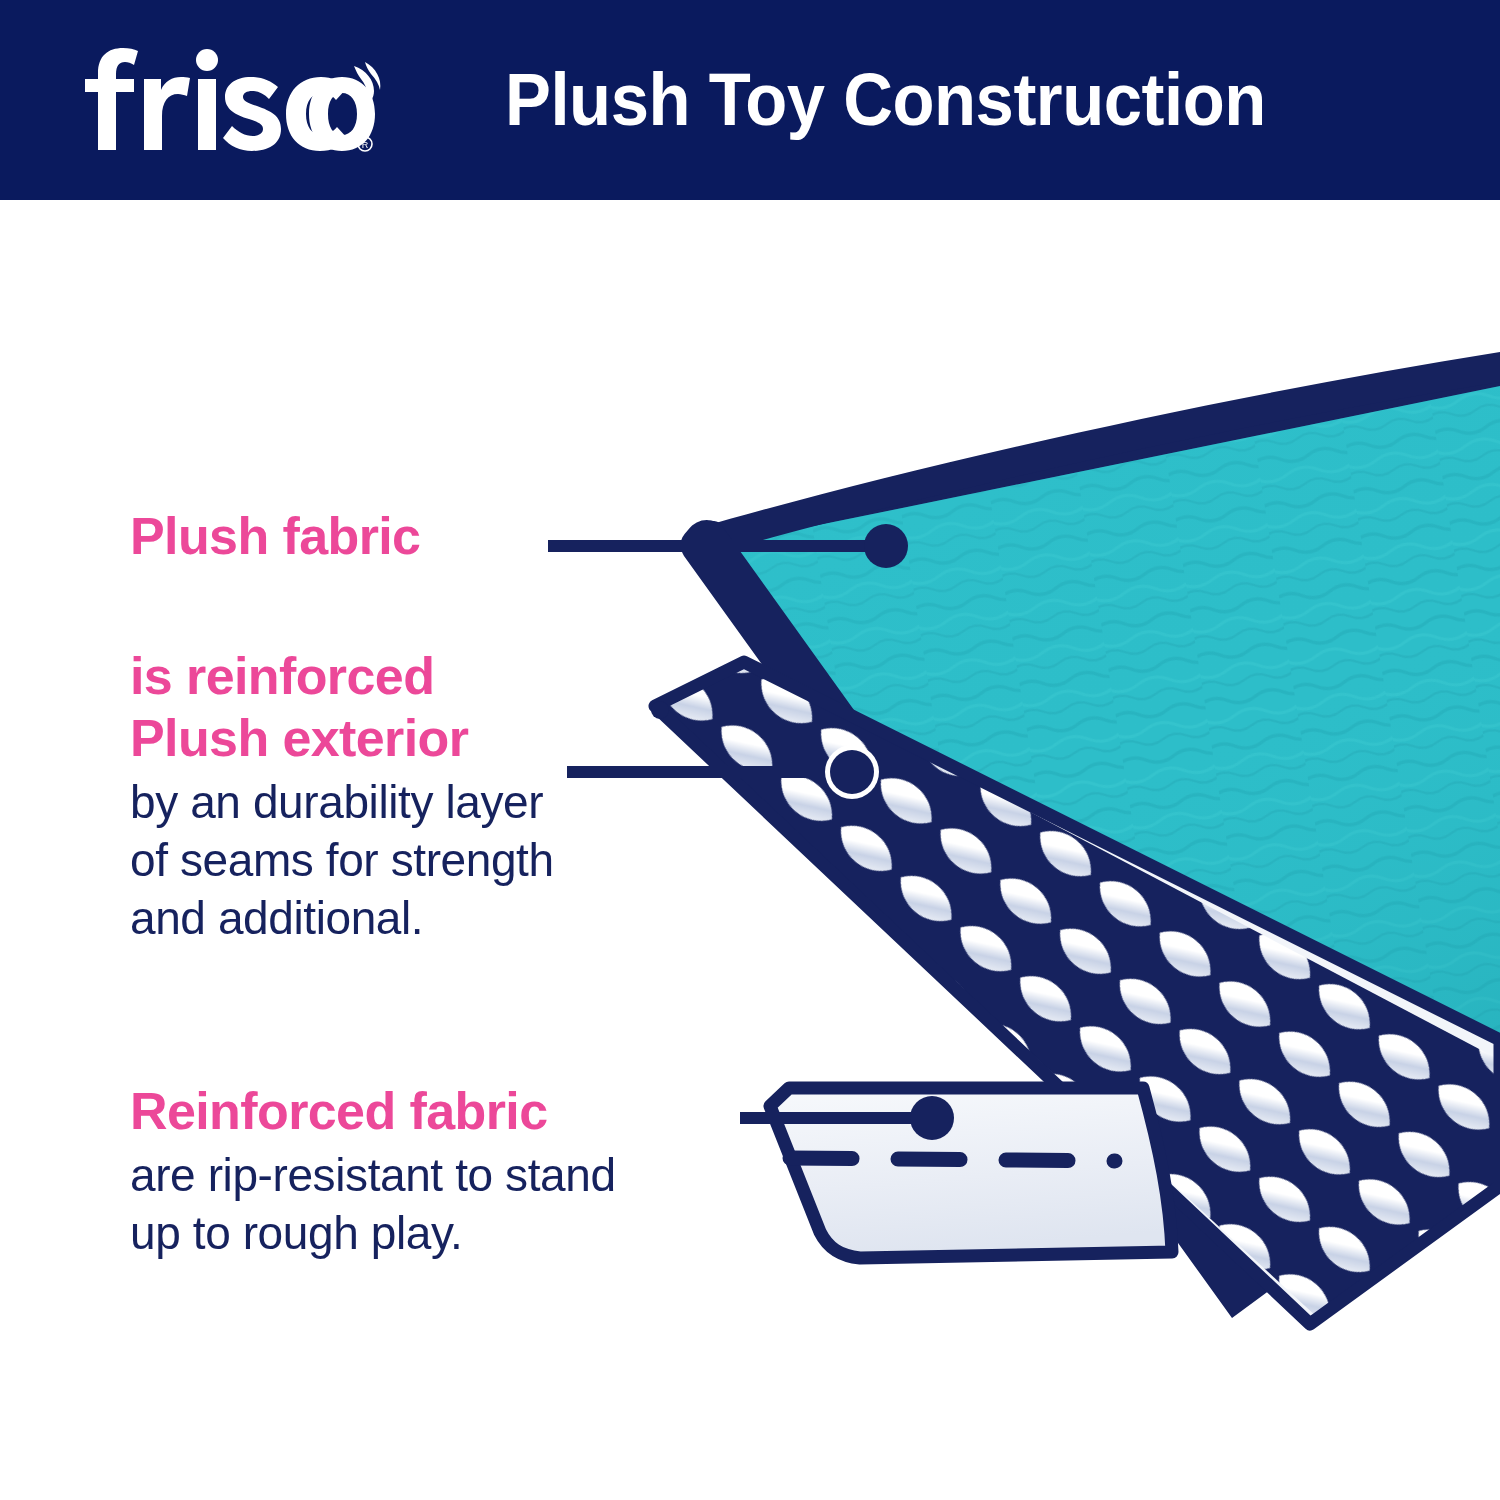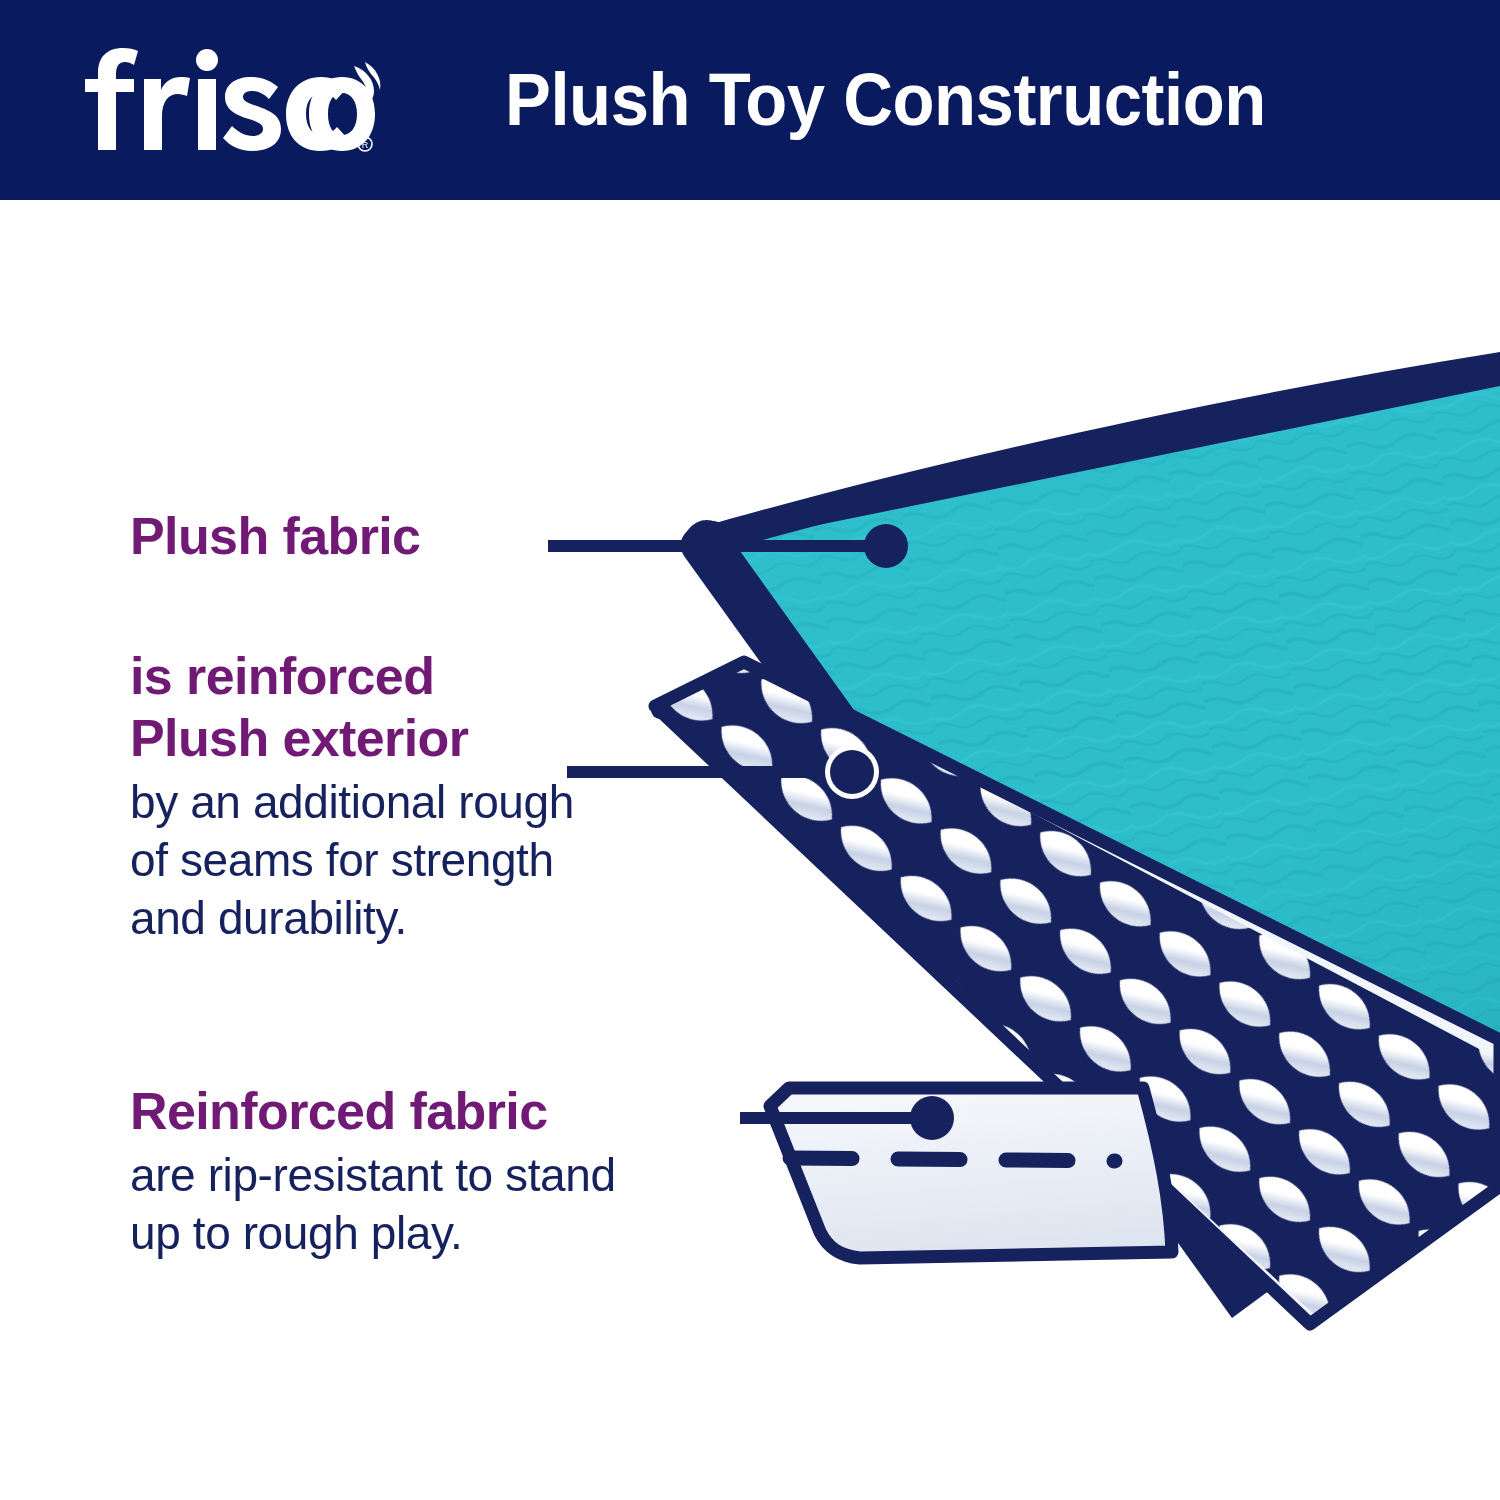--- a/index.html
+++ b/index.html
@@ -35,21 +35,21 @@
     transform:scaleX(0.93);
     transform-origin:left center;
     white-space:nowrap;
   }
 
   
   .labels{position:absolute;left:0;top:0;width:1500px;height:1500px;pointer-events:none;}
   .label-block{position:absolute;left:130px;pointer-events:auto;}
 
   .lbl-head{
-    color:#701a75;
+    color:#ec4899;
     font-weight:bold;
     font-size:52px;
     line-height:62px;
     letter-spacing:-0.6px;
     white-space:nowrap;
   }
   .lbl-body{
     color:#16225e;
     font-weight:normal;
     font-size:46px;
@@ -220,23 +220,23 @@
   <div class="labels">
 
     <div class="label-block" id="block-fabric">
       <div class="lbl-head">Plush fabric</div>
     </div>
 
     <div class="label-block" id="block-exterior">
       <div class="lbl-head">is reinforced</div>
       <div class="lbl-head">Plush exterior</div>
       <div class="lbl-body">
-        <span class="ln">by an additional rough</span>
+        <span class="ln">by an durability layer</span>
         <span class="ln">of seams for strength</span>
-        <span class="ln">and durability.</span>
+        <span class="ln">and additional.</span>
       </div>
     </div>
 
     <div class="label-block" id="block-seams">
       <div class="lbl-head">Reinforced fabric</div>
       <div class="lbl-body">
         <span class="ln">are rip-resistant to stand</span>
         <span class="ln">up to rough play.</span>
       </div>
     </div>

